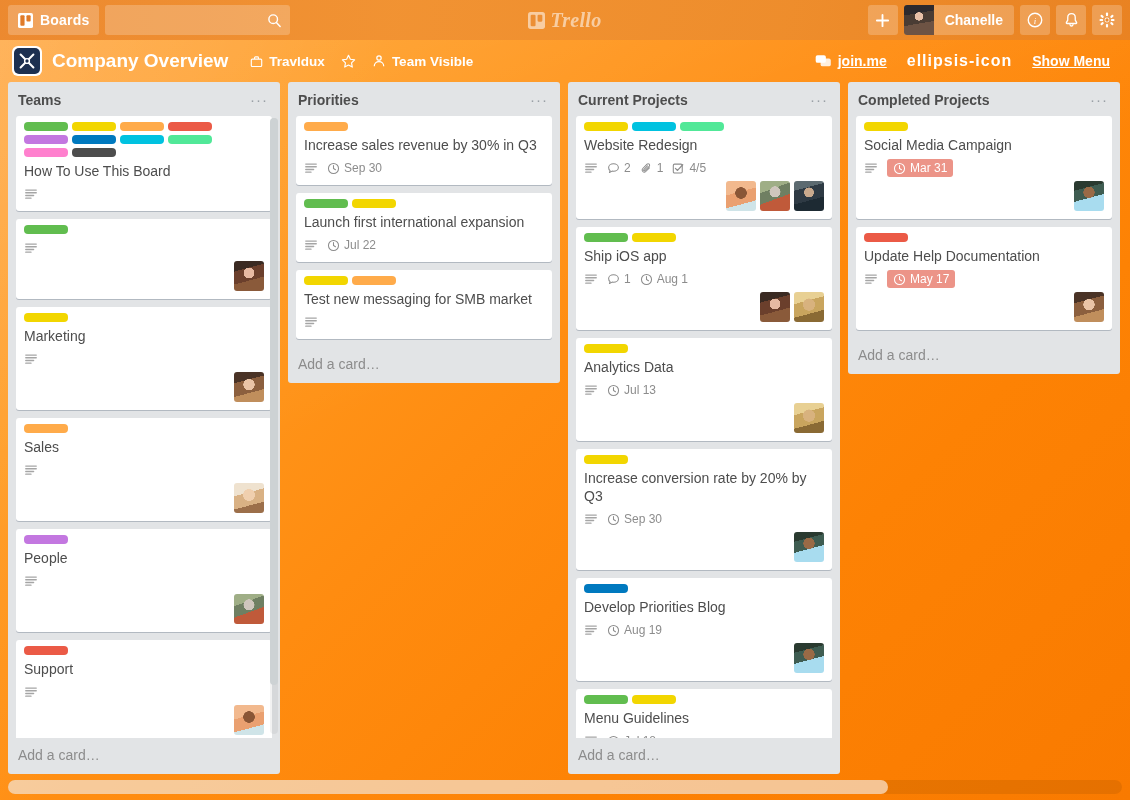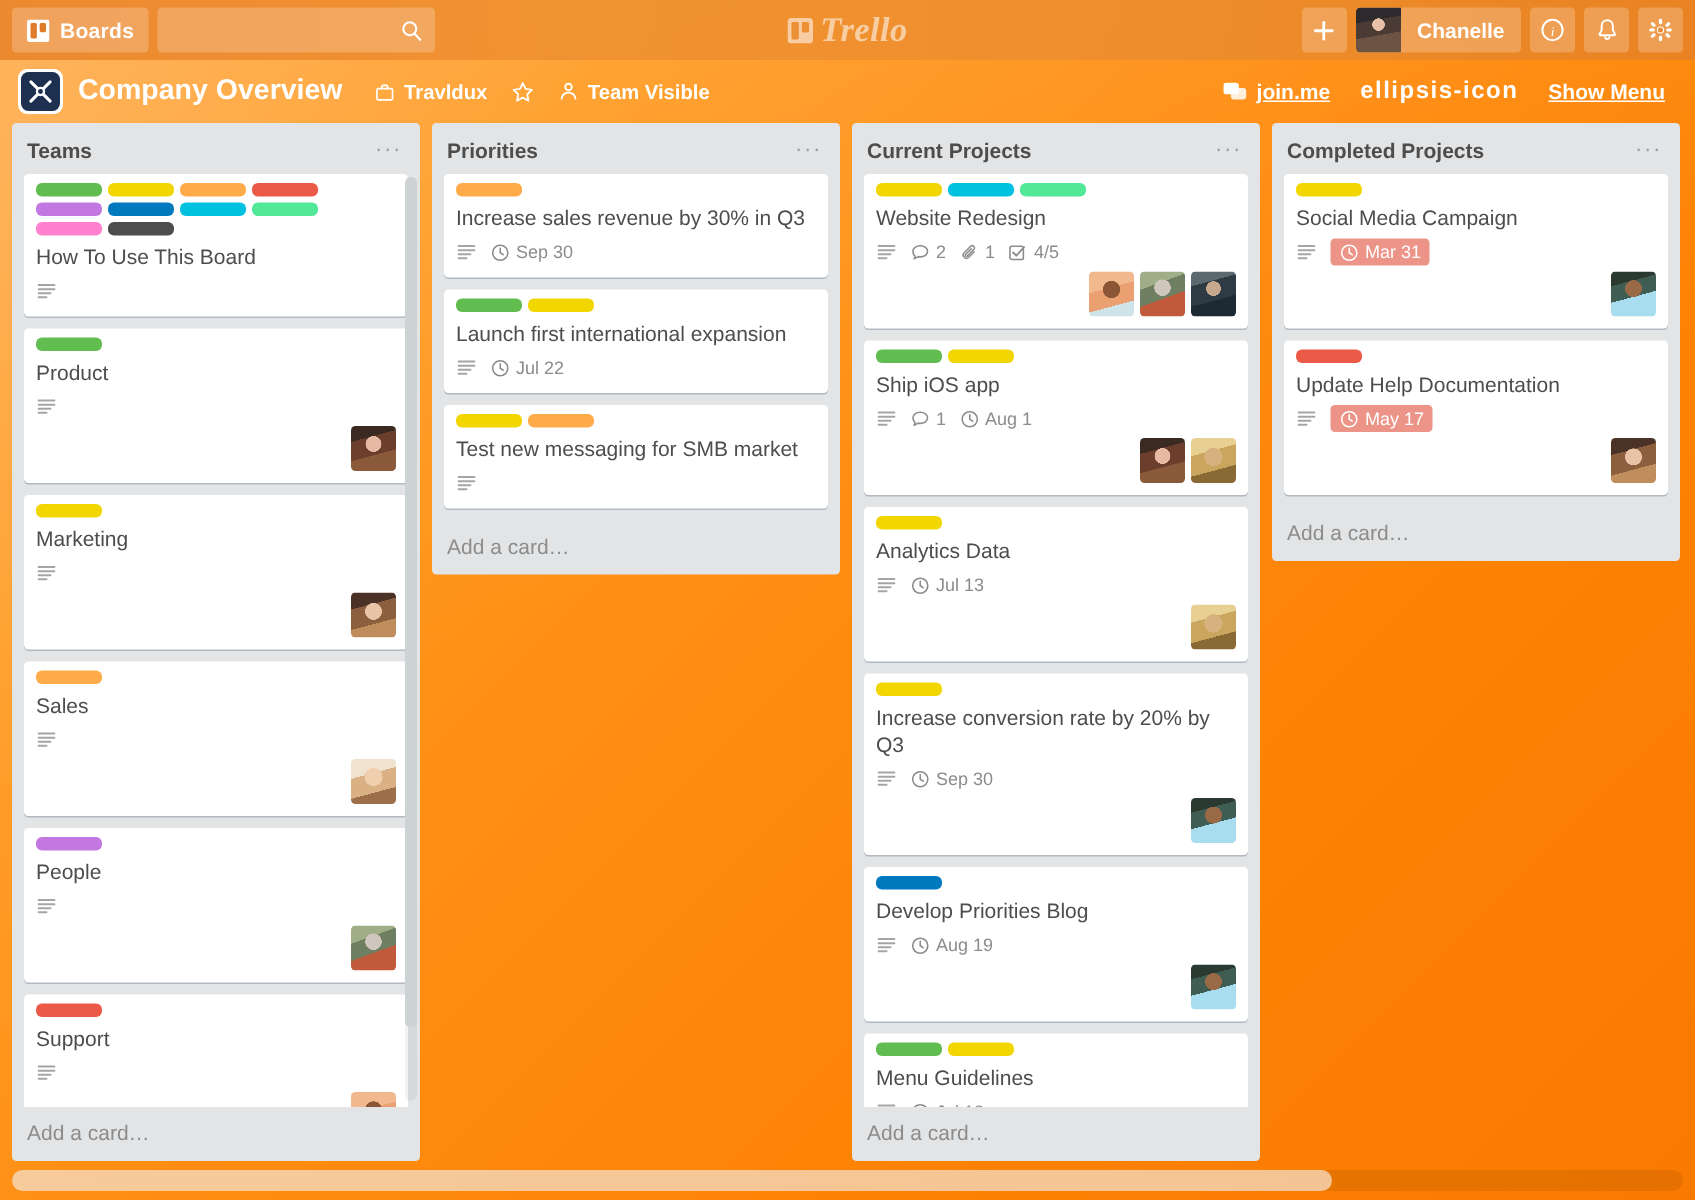--- a/index.html
+++ b/index.html
@@ -45,21 +45,21 @@
   #logo-center {
     position: absolute; left: 0; right: 0; top: 0; height: 40px;
     display: flex; align-items: center; justify-content: center;
     pointer-events: none;
   }
   #logo-inner {
     display: flex; align-items: center; gap: 5px;
     opacity: .55; pointer-events: auto;
   }
   #logo-text {
-    color: #fff; font-size: 23px; font-weight: bold;
+    color: #fff; font-size: 20px; font-weight: bold;
     font-family: "Liberation Serif", serif; font-style: italic; letter-spacing: .3px;
   }
   #tb-right { margin-left: auto; display: flex; align-items: center; gap: 6px; }
   #member-chip {
     height: 30px; border-radius: 3px; background: rgba(255,255,255,0.22);
     display: flex; align-items: center; cursor: pointer; overflow: hidden;
   }
   #member-avatar {
     width: 30px; height: 30px; flex: 0 0 30px;
     background:
@@ -348,21 +348,20 @@
                   <line x1="2" y1="12.8" x2="8" y2="12.8"></line>
                 </g>
               </svg>
             </span>
           </div>
         </div>
         <div class="card">
           <div class="labels">
             <div class="label" style="background: rgb(97, 189, 79);"></div>
           </div>
-          <div class="card-title">Product</div>
           <div class="badges">
             <span class="badge">
               <svg width="14" height="14" viewBox="0 0 16 16">
                 <g stroke="#a5a5a5" stroke-width="1.5" stroke-linecap="round">
                   <line x1="2" y1="3.5" x2="14" y2="3.5"></line>
                   <line x1="2" y1="6.6" x2="14" y2="6.6"></line>
                   <line x1="2" y1="9.7" x2="11" y2="9.7"></line>
                   <line x1="2" y1="12.8" x2="8" y2="12.8"></line>
                 </g>
               </svg>

